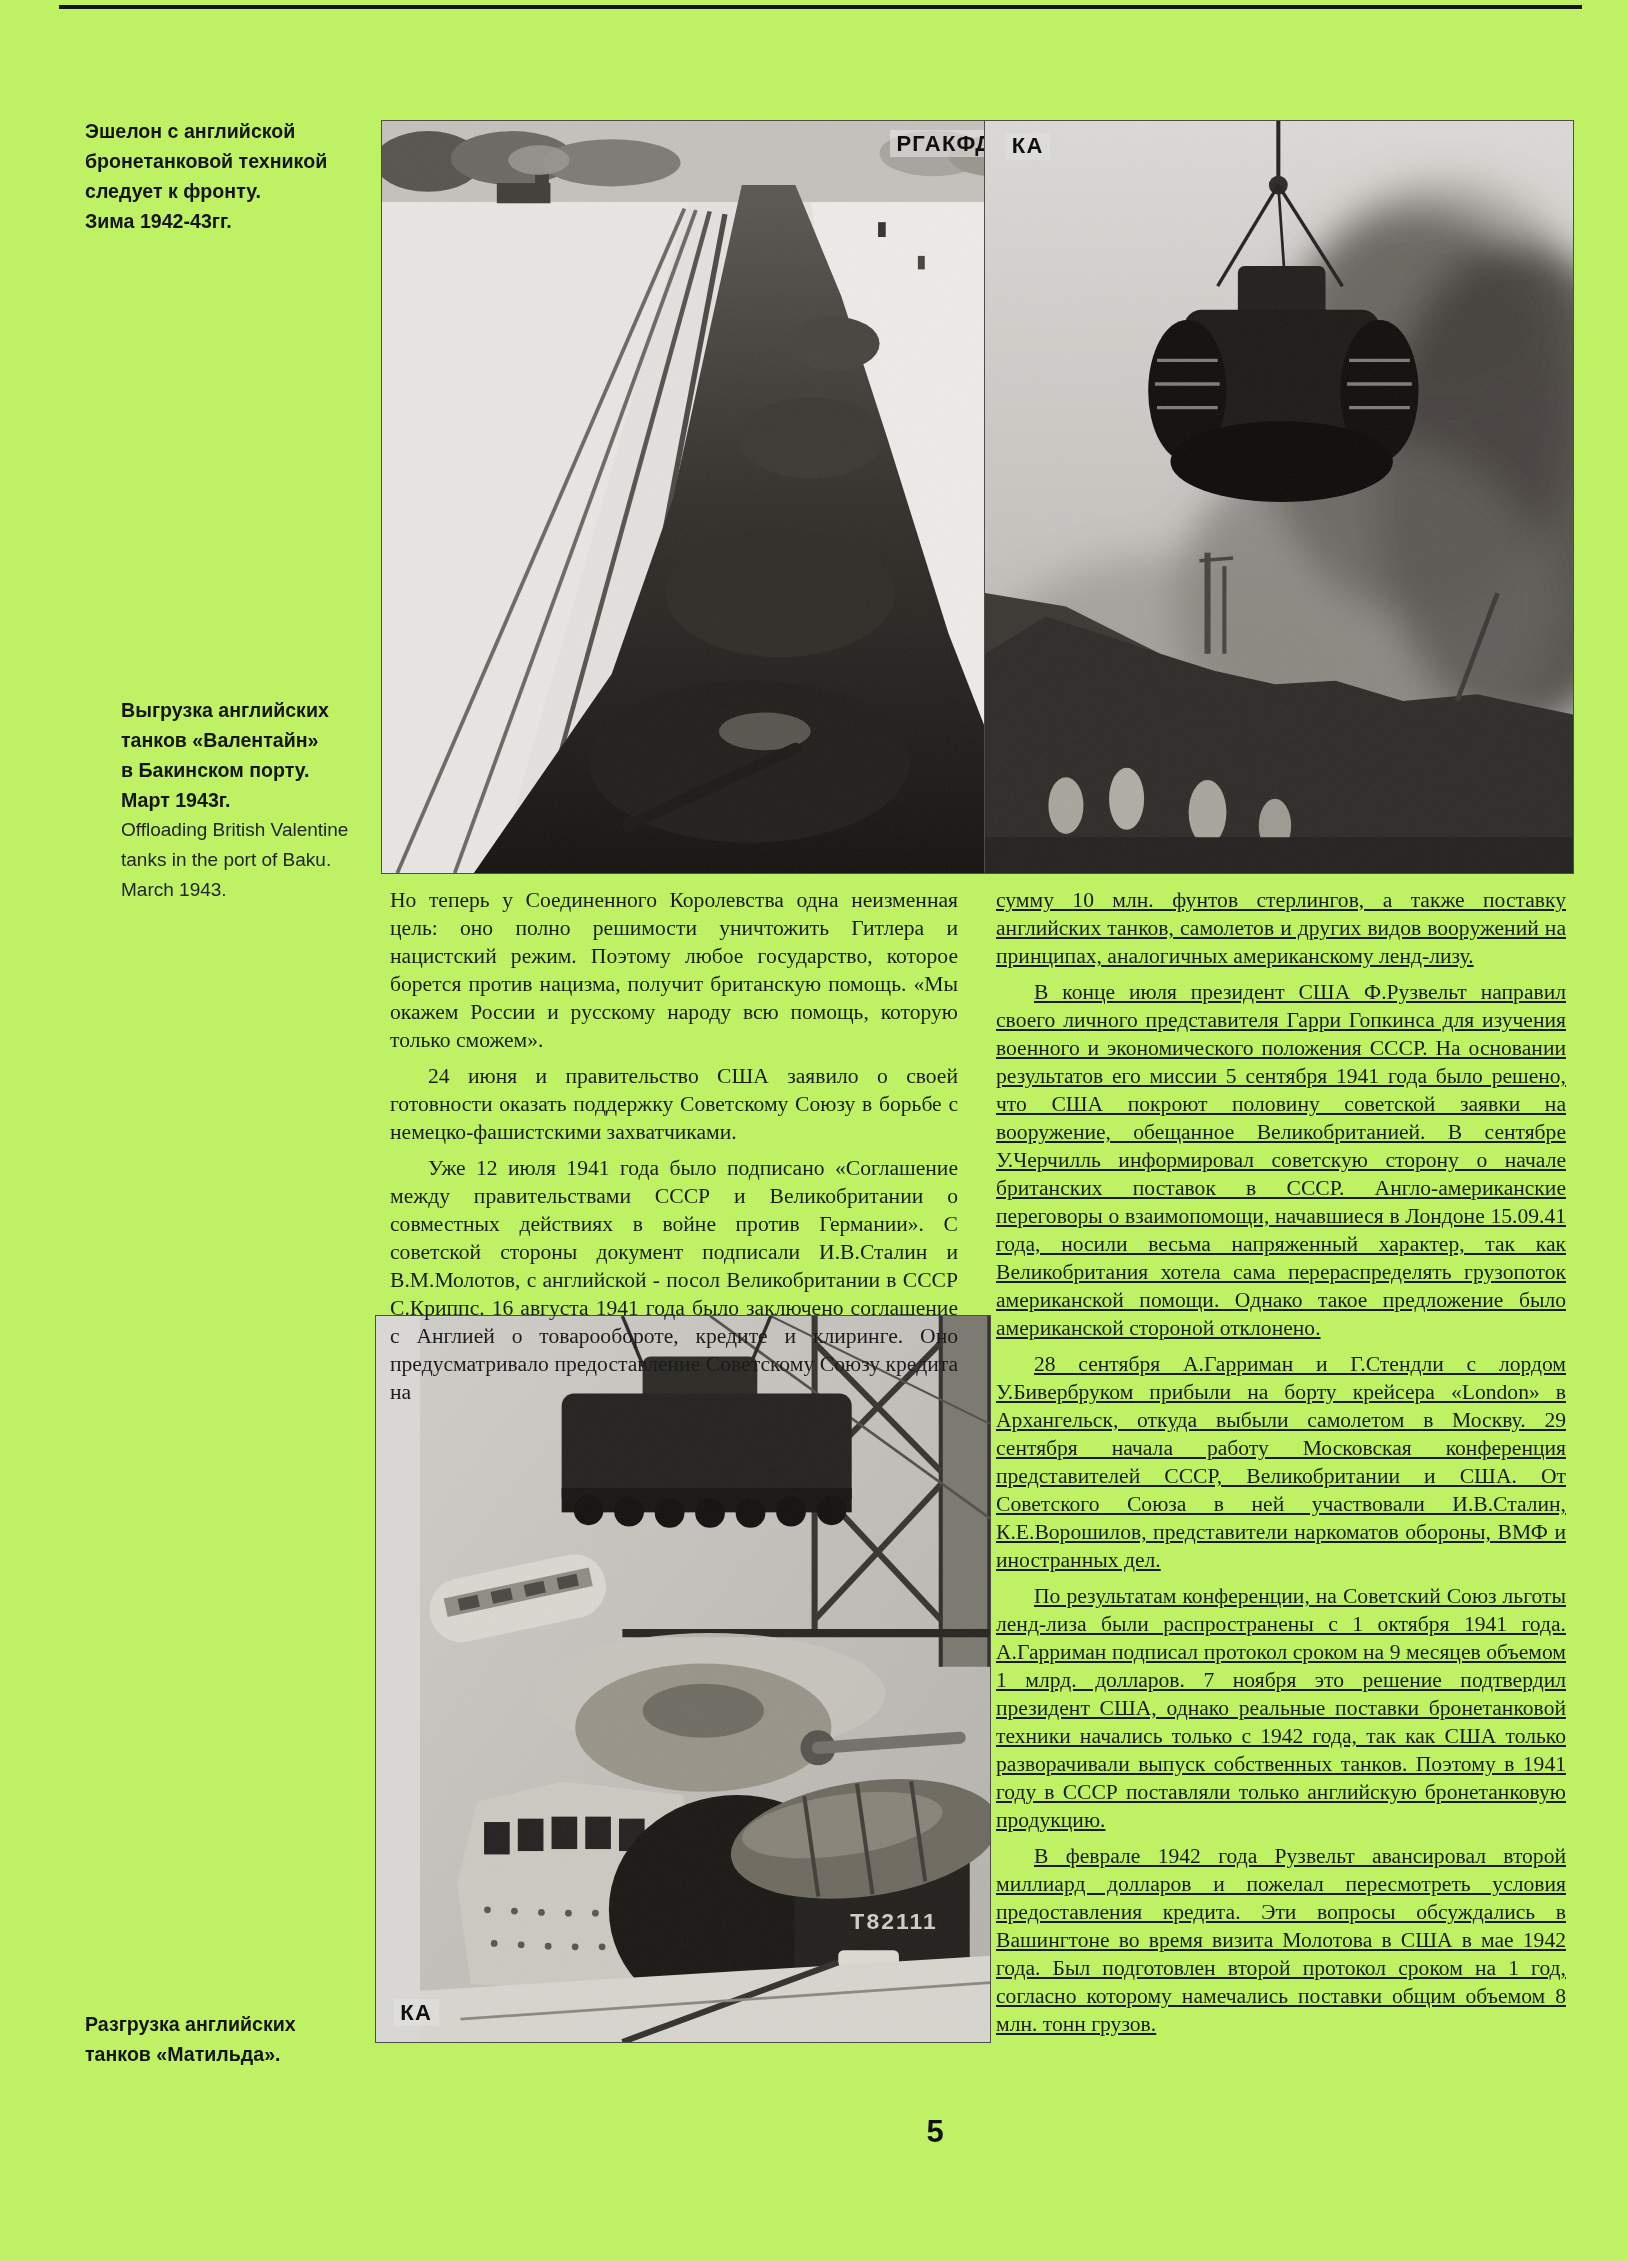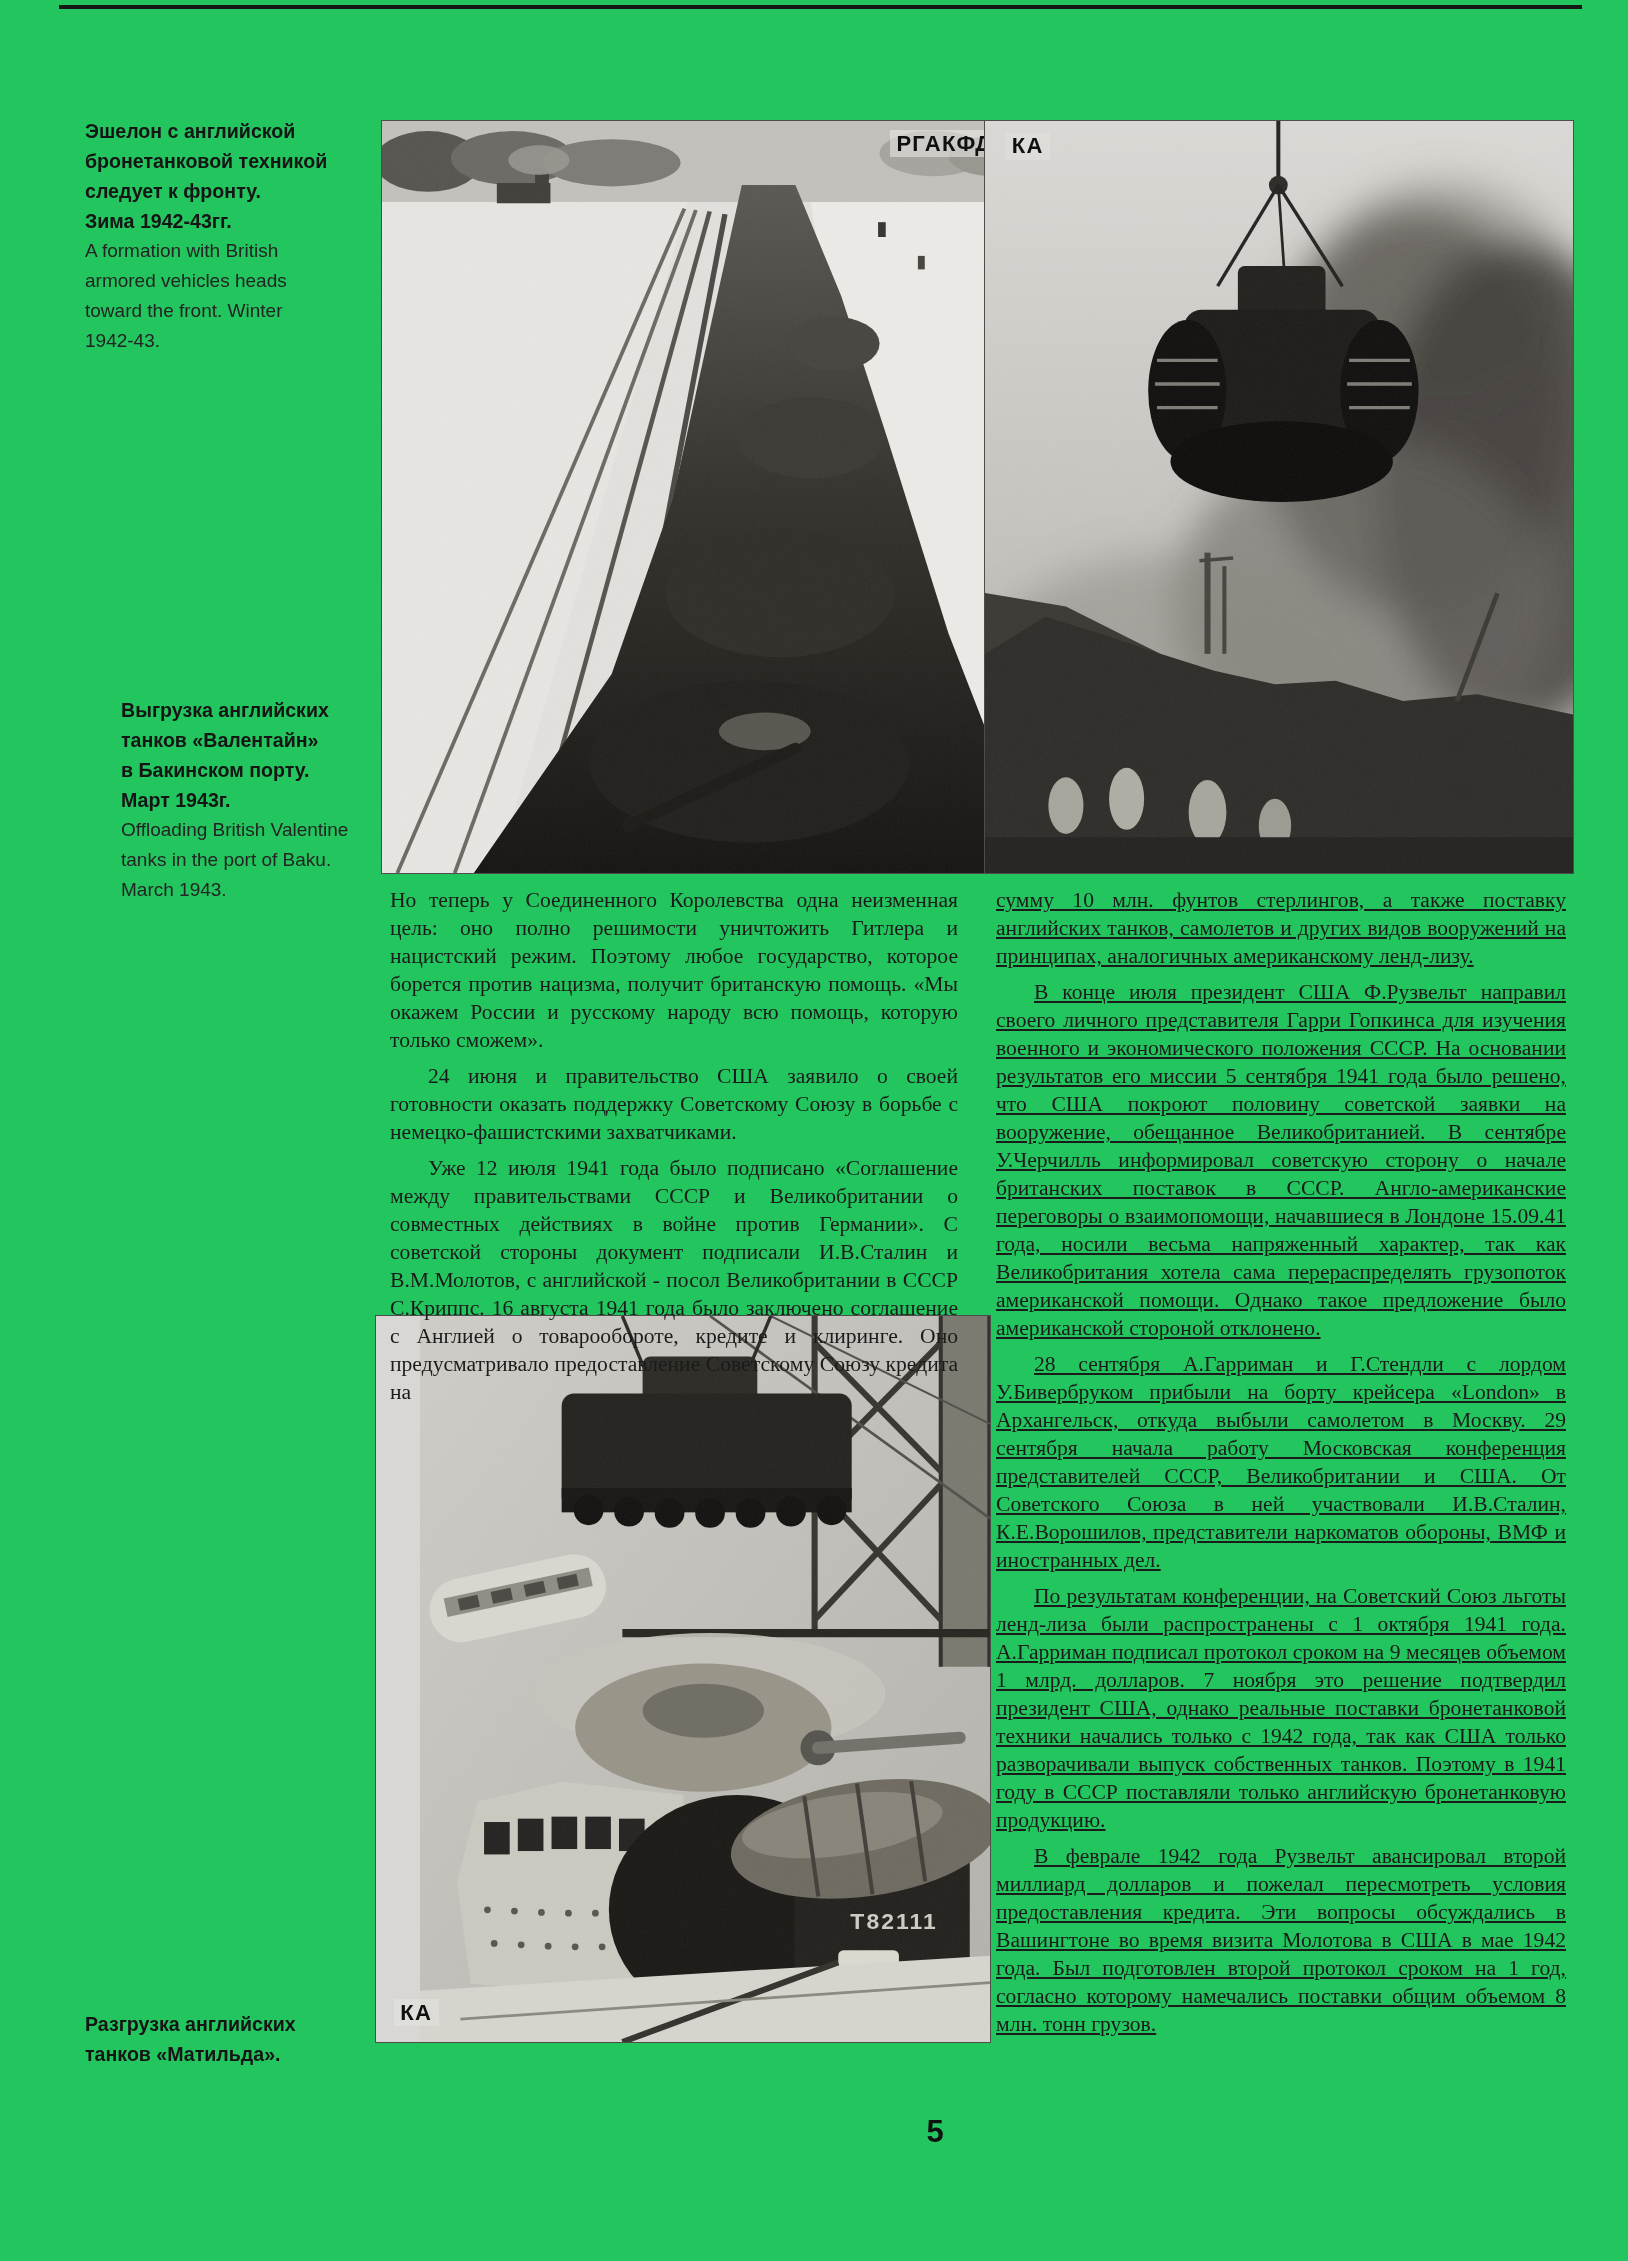--- a/index.html
+++ b/index.html
@@ -1,16 +1,16 @@
 <!DOCTYPE html>
 <html lang="ru" style="font-size:10.8px"><head>
 <meta charset="utf-8">
 <style>
   html,body{margin:0;padding:0;background:#9a9a9a;}
-  .page{position:relative;width:1628px;height:2261px;background:#22c55e;
+  .page{position:relative;width:1628px;height:2261px;background:#bef264;
         font-family:"Liberation Serif","DejaVu Serif",serif;color:#1b1b1b;overflow:hidden;}
   .scan-edge{position:absolute;left:59px;top:5.4px;width:1523px;height:3.4px;background:#161616;}
 
   
   .caption{position:absolute;width:280px;font-family:"Liberation Sans","DejaVu Sans",sans-serif;}
   .cap-line-ru{font-weight:bold;font-size:19.6px;line-height:30px;color:#151515;}
   .cap-line-en{font-weight:400;font-size:19px;line-height:30px;color:#242424;}
 
   
   .photo{position:absolute;margin:0;padding:0;background:#d8d7d3;outline:1.3px solid #4e4d4a;}
@@ -41,26 +41,20 @@
 
 <div class="page">
   <div class="scan-edge"></div>
 
   <aside class="caption" style="left:85px;top:116px;">
     <div>
         <div class="cap-line-ru">Эшелон с английской</div>
         <div class="cap-line-ru">бронетанковой техникой</div>
         <div class="cap-line-ru">следует к фронту.</div>
         <div class="cap-line-ru">Зима 1942-43гг.</div>
-      </div>
-    <div>
-        <div class="cap-line-en">A formation with British</div>
-        <div class="cap-line-en">armored vehicles heads</div>
-        <div class="cap-line-en">toward the front. Winter</div>
-        <div class="cap-line-en">1942-43.</div>
       </div>
   </aside>
 
   <aside class="caption" style="left:85px;top:695px;margin-left:36px;">
     <div>
         <div class="cap-line-ru">Выгрузка английских</div>
         <div class="cap-line-ru">танков «Валентайн»</div>
         <div class="cap-line-ru">в Бакинском порту.</div>
         <div class="cap-line-ru">Март 1943г.</div>
       </div>

